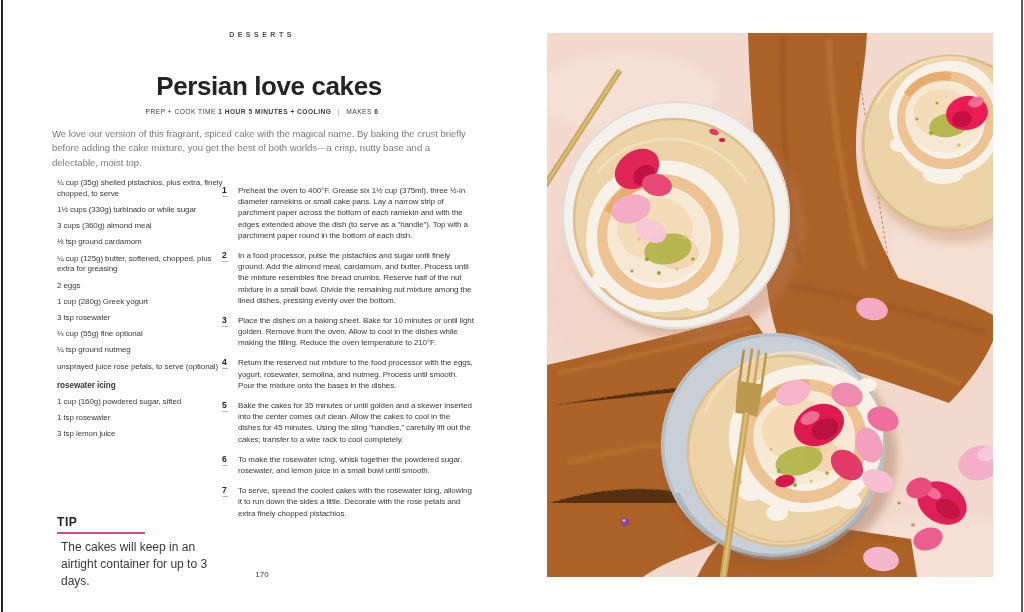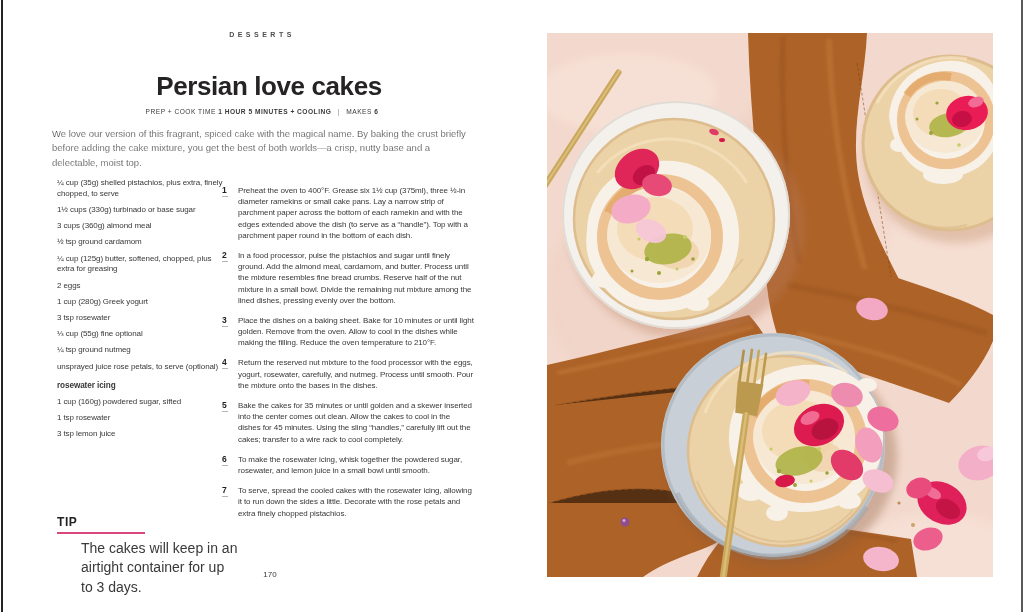--- a/index.html
+++ b/index.html
@@ -53,23 +53,23 @@
   }
   .step{display:flex;margin-bottom:9px}
   .step .num{
     width:16px;flex:0 0 16px;font-weight:bold;font-size:8.5px;color:#232122;
   }
   .step .num span{border-bottom:1px solid #b5b5b5;padding:0 1px 1px 0}
   .step .txt{flex:1}
   .tip-box{position:absolute;left:57px;top:515px;width:180px}
   .tip-label{font-size:12px;font-weight:bold;letter-spacing:0.6px;color:#232122}
   .tip-rule{width:88px;height:1.5px;background:var(--accent);margin-top:3px}
-  .tip-text{margin:5px 0 0 24px;width:158px;font-size:14px;line-height:1.42;color:#39383a}
+  .tip-text{margin:5px 0 0 4px;width:158px;font-size:12px;line-height:1.42;color:#39383a}
   .page-number{
-    position:absolute;top:570px;left:8px;width:524px;text-align:center;
+    position:absolute;top:570px;left:0;width:524px;text-align:center;
     font-size:8px;font-weight:normal;color:#3a3a3a;
   }
 
   
   .photo-frame{position:absolute;left:547px;top:33px;width:446px;height:544px;overflow:hidden}
   .photo-frame svg{display:block}
 </style>
 </head>
 <body>
 
@@ -87,21 +87,21 @@
     <span>MAKES</span>
     <span class="b">6</span>
   </div>
 
   <p class="intro">We love our version of this fragrant, spiced cake with the magical name. By baking the crust briefly before adding the cake mixture, you get the best of both worlds—a crisp, nutty base and a delectable, moist top.</p>
 
   <div class="ingredients">
     <div>
 
     <div class="item">¼ cup (35g) shelled pistachios, plus extra, finely chopped, to serve</div>
-        <div class="item">1½ cups (330g) turbinado or base sugar</div>
+        <div class="item">1½ cups (330g) turbinado or while sugar</div>
         <div class="item">3 cups (360g) almond meal</div>
         <div class="item">½ tsp ground cardamom</div>
         <div class="item">¼ cup (125g) butter, softened, chopped, plus extra for greasing</div>
         <div class="item">2 eggs</div>
         <div class="item">1 cup (280g) Greek yogurt</div>
         <div class="item">3 tsp rosewater</div>
         <div class="item">⅓ cup (55g) fine optional</div>
         <div class="item">¼ tsp ground nutmeg</div>
         <div class="item">unsprayed juice rose petals, to serve (optional)</div>
       </div>
@@ -126,21 +126,21 @@
         <div class="txt">In a food processor, pulse the pistachios and sugar until finely ground. Add the almond meal, cardamom, and butter. Process until the mixture resembles fine bread crumbs. Reserve half of the nut mixture in a small bowl. Divide the remaining nut mixture among the lined dishes, pressing evenly over the bottom.</div>
       </div>
 
       <div class="step">
         <div class="num"><span>3</span></div>
         <div class="txt">Place the dishes on a baking sheet. Bake for 10 minutes or until light golden. Remove from the oven. Allow to cool in the dishes while making the filling. Reduce the oven temperature to 210°F.</div>
       </div>
 
       <div class="step">
         <div class="num"><span>4</span></div>
-        <div class="txt">Return the reserved nut mixture to the food processor with the eggs, yogurt, rosewater, carefully, and nutmeg. Process until smooth. Pour the mixture onto the bases in the dishes.</div>
+        <div class="txt">Return the reserved nut mixture to the food processor with the eggs, yogurt, rosewater, semolina, and nutmeg. Process until smooth. Pour the mixture onto the bases in the dishes.</div>
       </div>
 
       <div class="step">
         <div class="num"><span>5</span></div>
         <div class="txt">Bake the cakes for 35 minutes or until golden and a skewer inserted into the center comes out clean. Allow the cakes to cool in the dishes for 45 minutes. Using the sling “handles,” carefully lift out the cakes; transfer to a wire rack to cool completely.</div>
       </div>
 
       <div class="step">
         <div class="num"><span>6</span></div>
         <div class="txt">To make the rosewater icing, whisk together the powdered sugar, rosewater, and lemon juice in a small bowl until smooth.</div>

